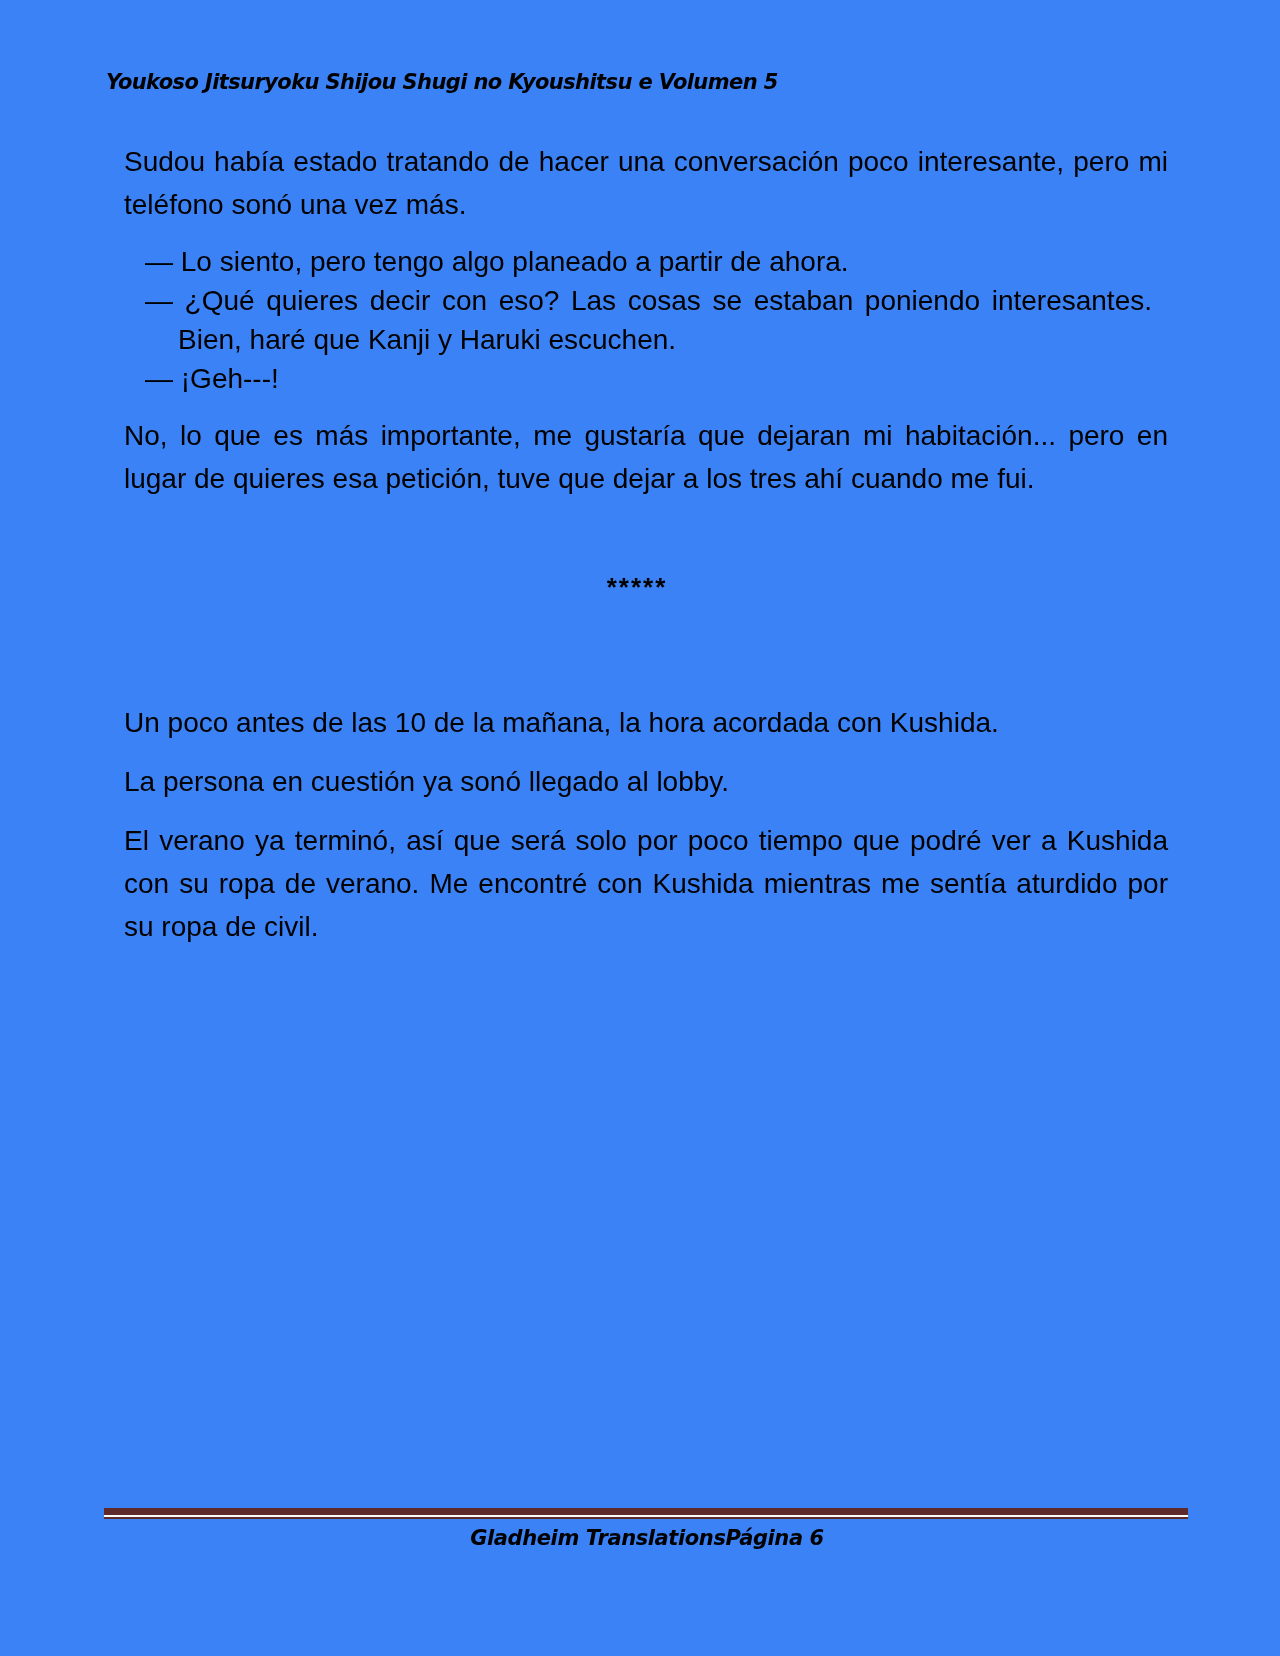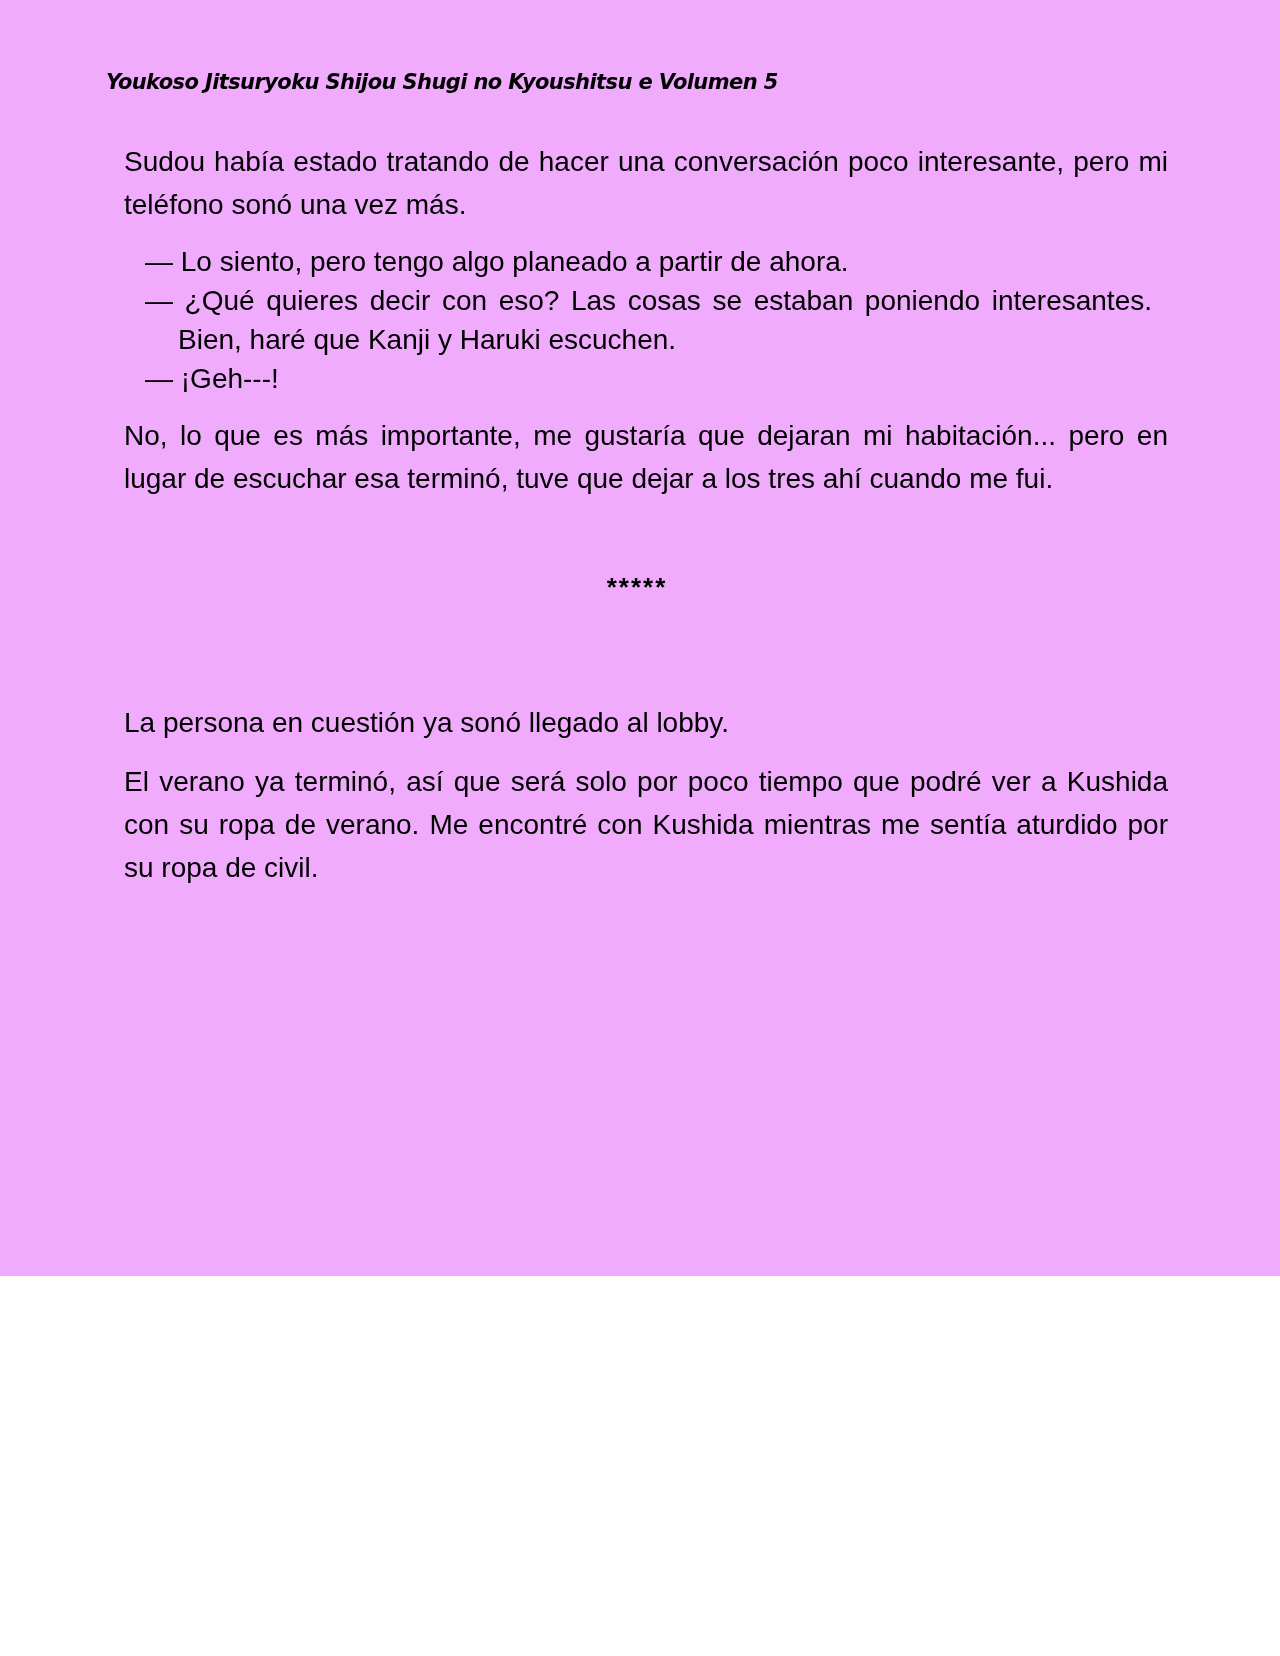--- a/index.html
+++ b/index.html
@@ -3,22 +3,22 @@
 <meta charset="utf-8">
 <style>
   html, body {
     margin: 0;
     padding: 0;
     background: #ffffff;
   }
   .page {
     position: relative;
     width: 1280px;
-    height: 1276px;
-    background: #f0abfc;
+    height: 1656px;
+    background: #3b82f6;
     overflow: hidden;
     font-family: "Liberation Sans", sans-serif;
     color: #000000;
   }
   
   .doc-header {
     position: absolute;
     left: 106px;
     top: 70px;
     right: 92px;
@@ -102,24 +102,25 @@
 
     <p class="para">Sudou había estado tratando de hacer una conversación poco interesante, pero mi teléfono sonó una vez más.</p>
 
 
     <div class="dialogue-group">
       <div class="dialogue-line">— Lo siento, pero tengo algo planeado a partir de ahora.</div>
       <div class="dialogue-line">— ¿Qué quieres decir con eso? Las cosas se estaban poniendo interesantes. Bien, haré que Kanji y Haruki escuchen.</div>
       <div class="dialogue-line">— ¡Geh---!</div>
     </div>
 
-    <p class="para">No, lo que es más importante, me gustaría que dejaran mi habitación... pero en lugar de escuchar esa terminó, tuve que dejar a los tres ahí cuando me fui.</p>
+    <p class="para">No, lo que es más importante, me gustaría que dejaran mi habitación... pero en lugar de quieres esa petición, tuve que dejar a los tres ahí cuando me fui.</p>
 
     <div class="section-divider">*****</div>
 
+    <p class="para">Un poco antes de las 10 de la mañana, la hora acordada con Kushida.</p>
 
     <p class="para">La persona en cuestión ya sonó llegado al lobby.</p>
 
 
     <p class="para">El verano ya terminó, así que será solo por poco tiempo que podré ver a Kushida con su ropa de verano. Me encontré con Kushida mientras me sentía aturdido por su ropa de civil.</p>
 
   </div>
 
   <div class="footer-rule">
     <div class="rule-thick" style="background: rgb(94, 42, 43);"></div>

